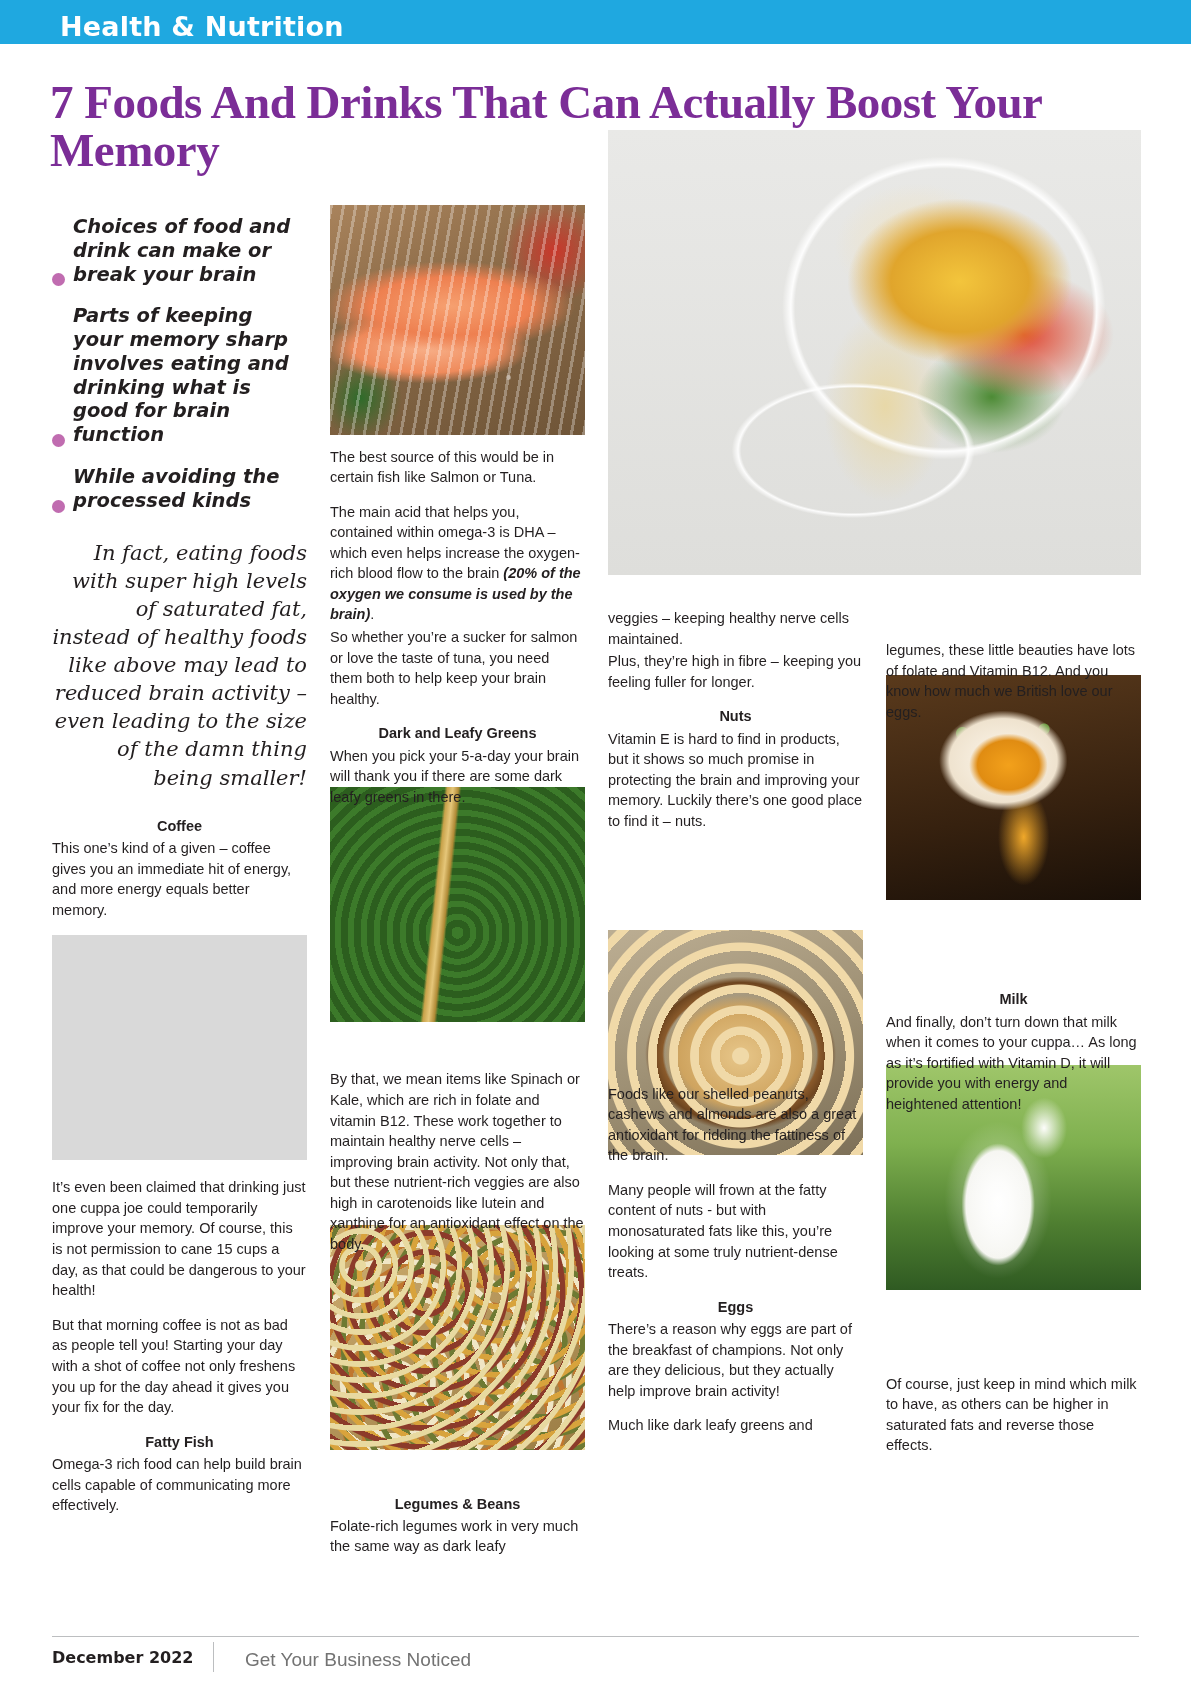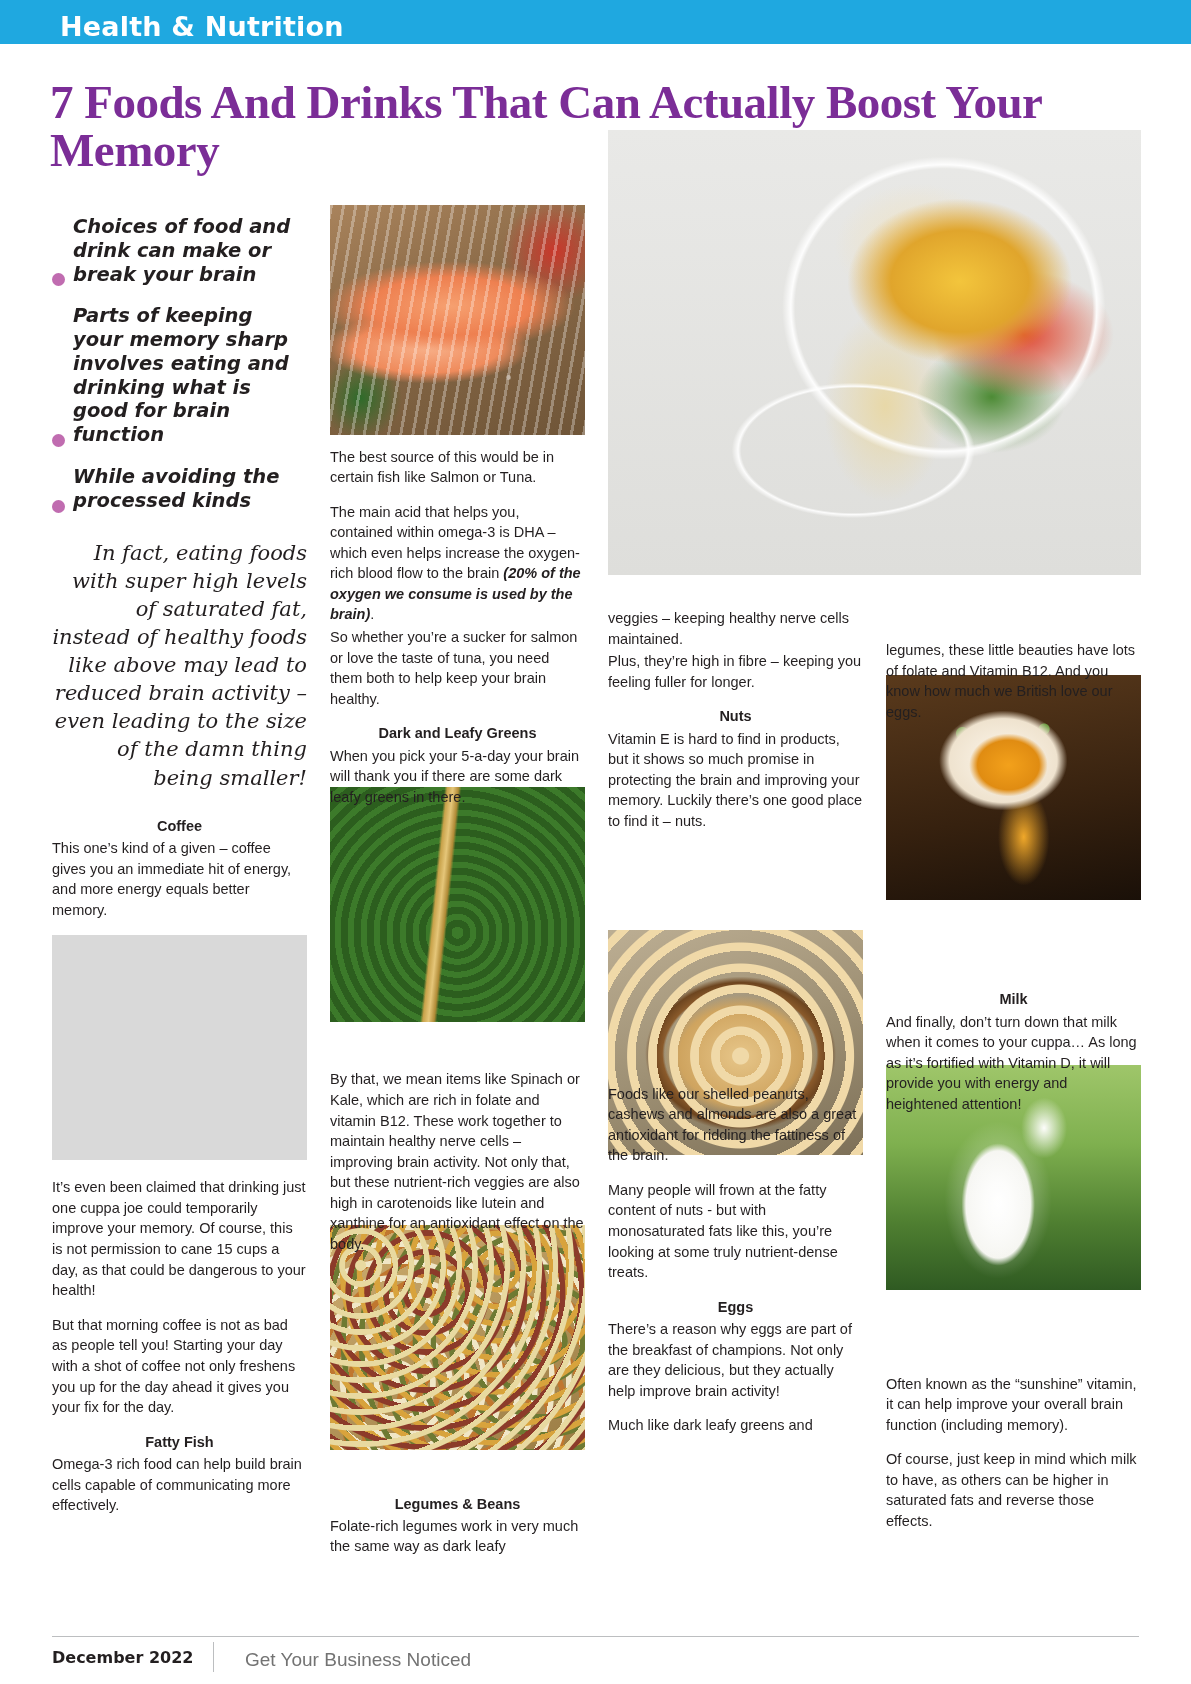--- a/index.html
+++ b/index.html
@@ -368,21 +368,20 @@
 <div class="col col4">
   <p class="bodytext">legumes, these little beauties have lots of folate and Vitamin B12. And you know how much we British love our eggs.</p>
 
   <div style="height:253px"></div>
 
   <h3 class="sub">Milk</h3>
   <p class="bodytext">And finally, don’t turn down that milk when it comes to your cuppa… As long as it’s fortified with Vitamin D, it will provide you with energy and heightened attention!</p>
 
   <div style="height:245px"></div>
 
-  <p class="bodytext">Often known as the “sunshine” vitamin, it can help improve your overall brain function (including memory).</p>
   <p class="bodytext">Of course, just keep in mind which milk to have, as others can be higher in saturated fats and reverse those effects.</p>
 </div>
 
 <div class="footer">
   <div class="footer-line"></div>
   <div class="footer-date">December 2022</div>
   <div class="footer-div"></div>
   <div class="footer-tag">Get Your Business Noticed</div>
 </div>
 

